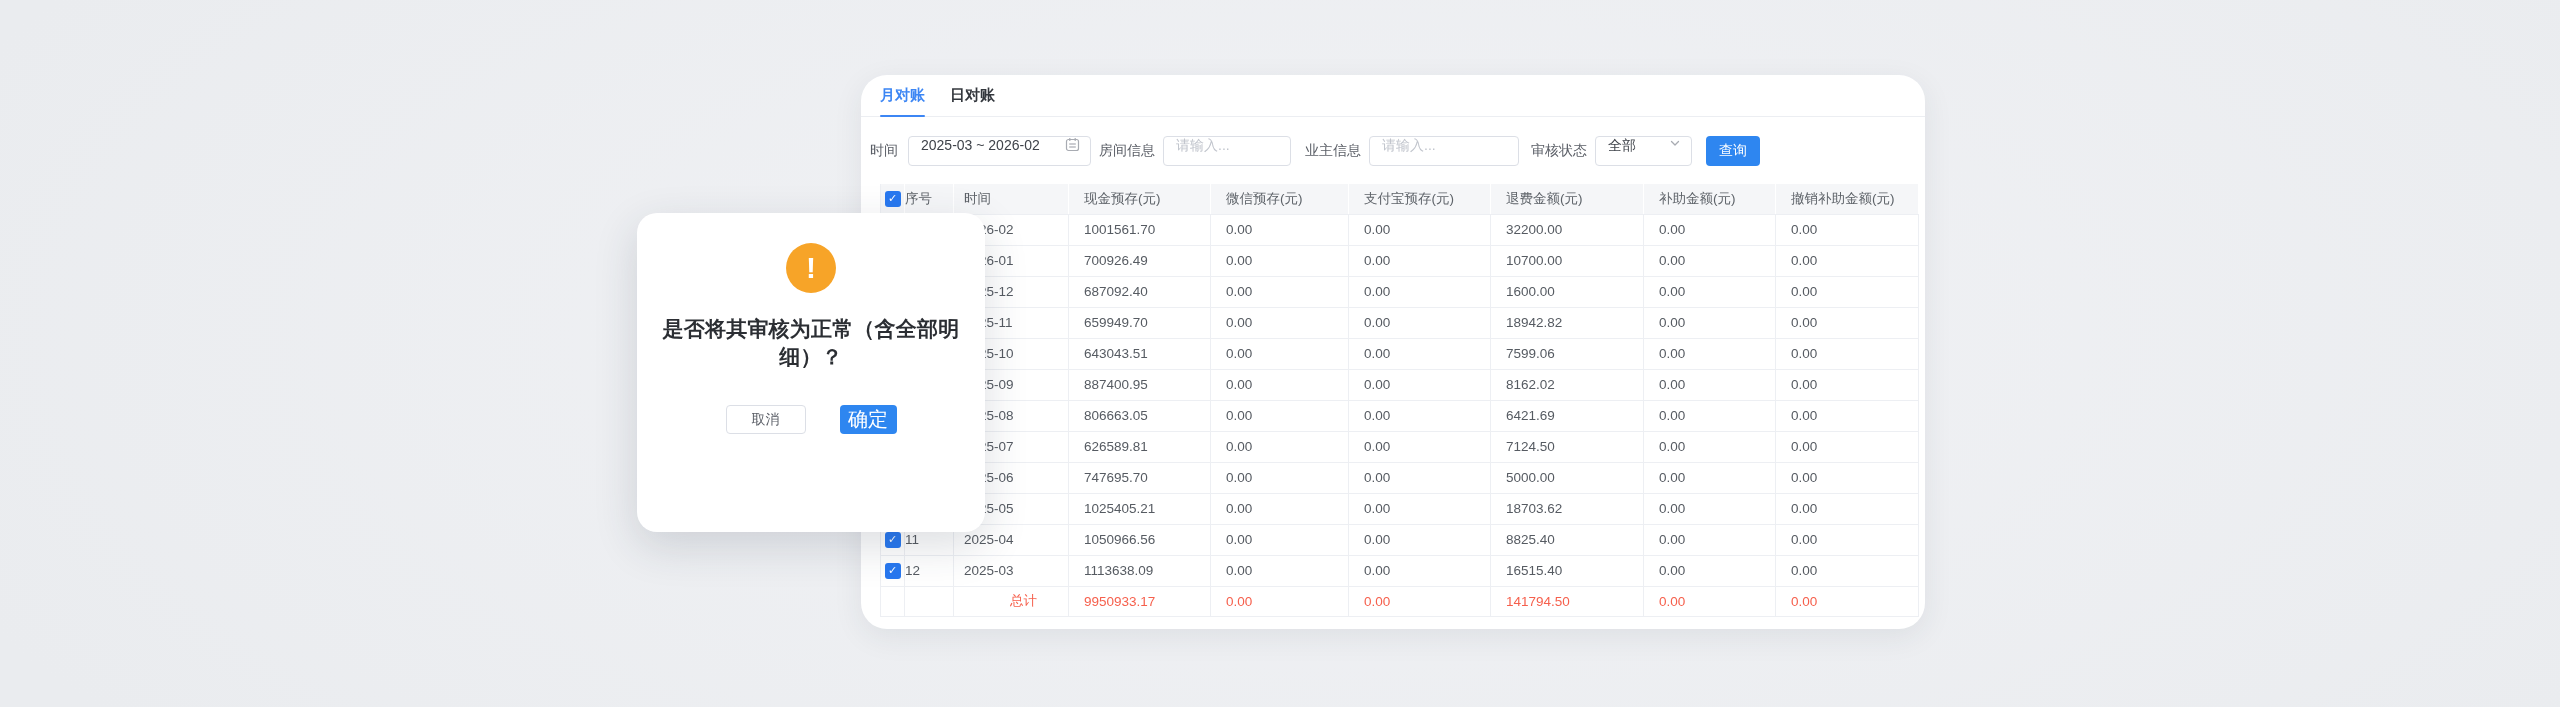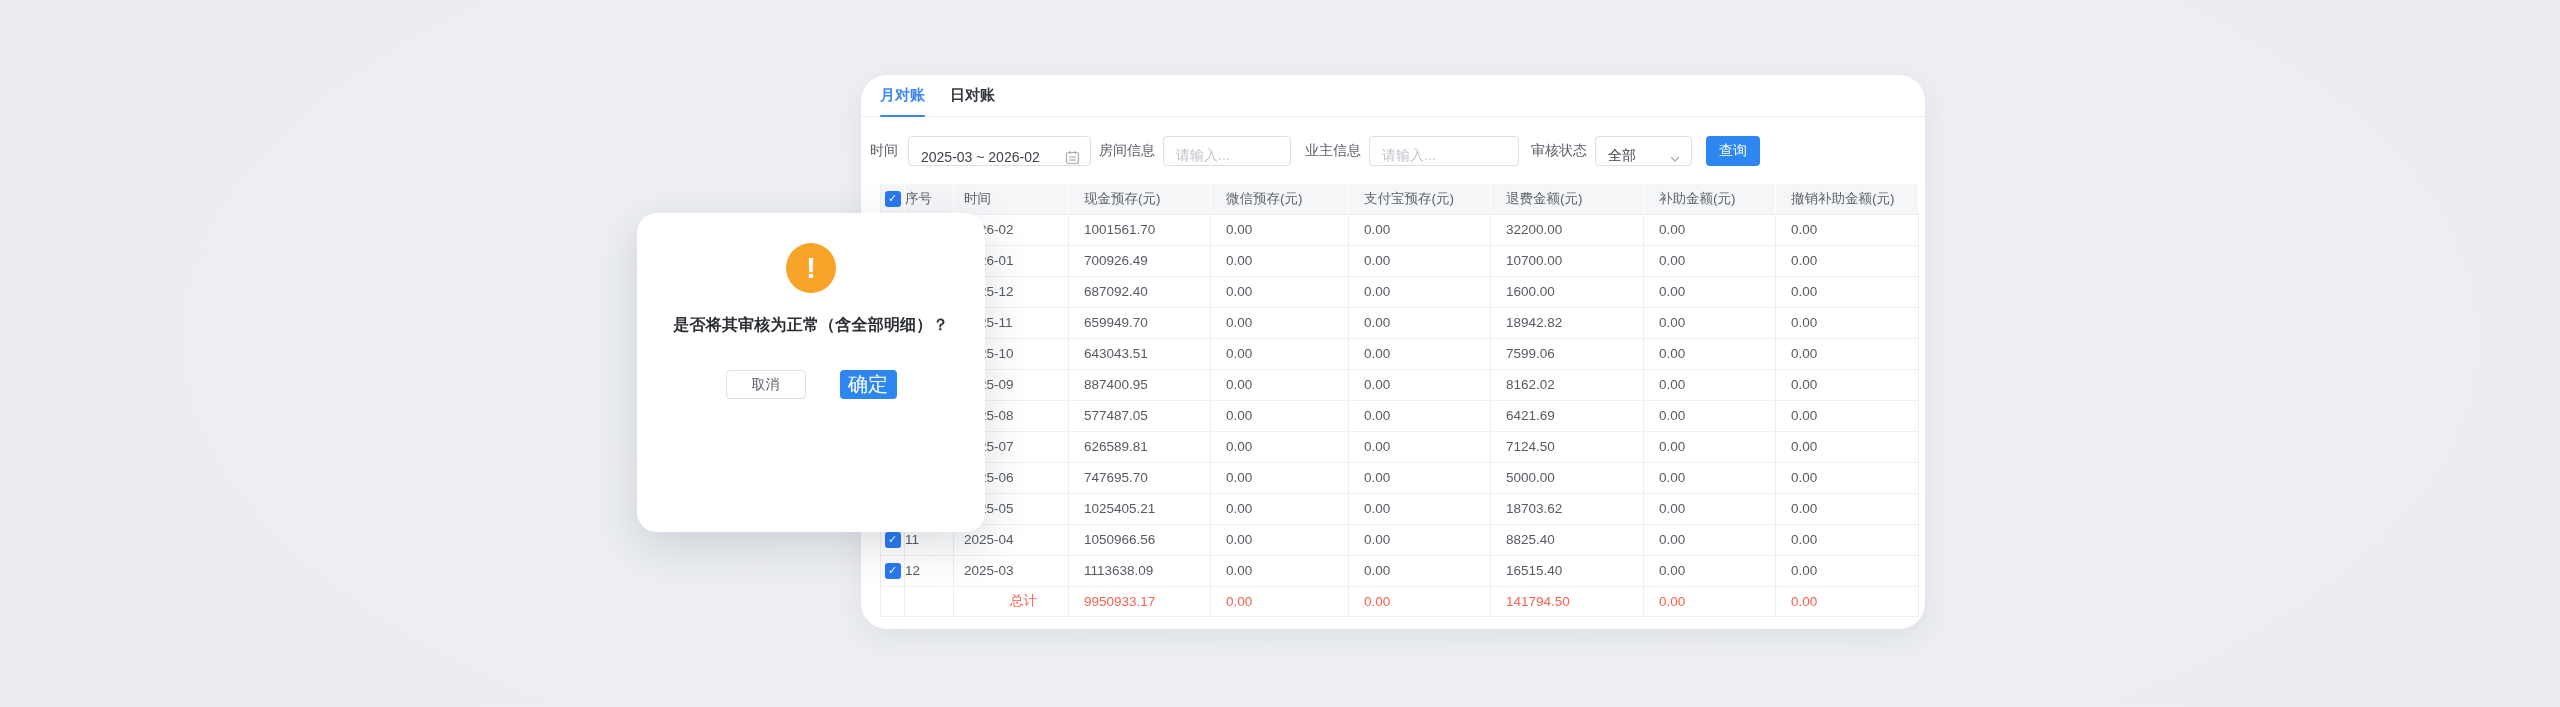--- a/index.html
+++ b/index.html
@@ -38,21 +38,21 @@
     height:67px; display:flex; align-items:center;
     padding-left:9px; font-size:14px; color:#5a5e66; white-space:nowrap;
   }
   .flabel { flex:0 0 auto; }
   .lbl-time { margin-right:10px; }
   .lbl-room { margin-left:8px; }
   .lbl-owner { margin-left:14px; }
   .lbl-status { margin-left:12px; }
   .input {
     height:30px; border:1px solid #dcdfe6; border-radius:4px; background:#fff;
-    display:flex; align-items:flex-end; padding:0 10px 0 12px;
+    display:flex; align-items:flex-start; padding:0 10px 0 12px;
     font-size:14px; color:#3f434a;
   }
   .date-input { width:183px; justify-content:space-between; }
   .txt-input { width:128px; margin-left:8px; }
   .txt-input.owner { width:150px; }
   .placeholder { color:#c0c4cc; }
   .select { width:97px; margin-left:8px; justify-content:space-between; color:#3f434a; }
   .icon-svg { flex:0 0 auto; display:block; }
   .btn-primary {
     margin-left:14px; width:54px; height:30px; border:none; border-radius:4px;
@@ -94,21 +94,21 @@
     position:absolute; left:637px; top:213px; width:348px; height:319px;
     background:#ffffff; border-radius:20px; text-align:center; z-index:10;
     box-shadow:0 14px 44px rgba(40,50,70,.16);
   }
   .dialog-icon {
     width:50px; height:50px; border-radius:50%; background:#f7a428;
     margin:30px auto 0; display:flex; align-items:center; justify-content:center;
     color:#ffffff; font-size:30px; font-weight:bold; line-height:1;
   }
   .dialog-title {
-    margin-top:22px; font-size:16px; font-weight:700; color:#2b2e33;
+    margin-top:22px; font-size:21px; font-weight:700; color:#2b2e33;
     letter-spacing:.2px;
   }
   .dialog-message {
     width:316px; margin:7px auto 0; font-size:14.5px; line-height:25px;
     color:#5a6066; text-align:center;
   }
   .dialog-message .hl { color:#f6604d; }
   .dialog-buttons {
     margin-top:34px; display:flex; justify-content:center; gap:34px;
   }
@@ -258,21 +258,21 @@
             <td>0.00</td>
             <td>0.00</td>
             <td>8162.02</td>
             <td>0.00</td>
             <td>0.00</td>
           </tr>
           <tr>
             <td class="c-check"><span class="checkbox">✓</span></td>
             <td class="c-index">7</td>
             <td class="c-month">2025-08</td>
-            <td>577487.05</td>
+            <td>806663.05</td>
             <td>0.00</td>
             <td>0.00</td>
             <td>6421.69</td>
             <td>0.00</td>
             <td>0.00</td>
           </tr>
           <tr>
             <td class="c-check"><span class="checkbox">✓</span></td>
             <td class="c-index">8</td>
             <td class="c-month">2025-07</td>

